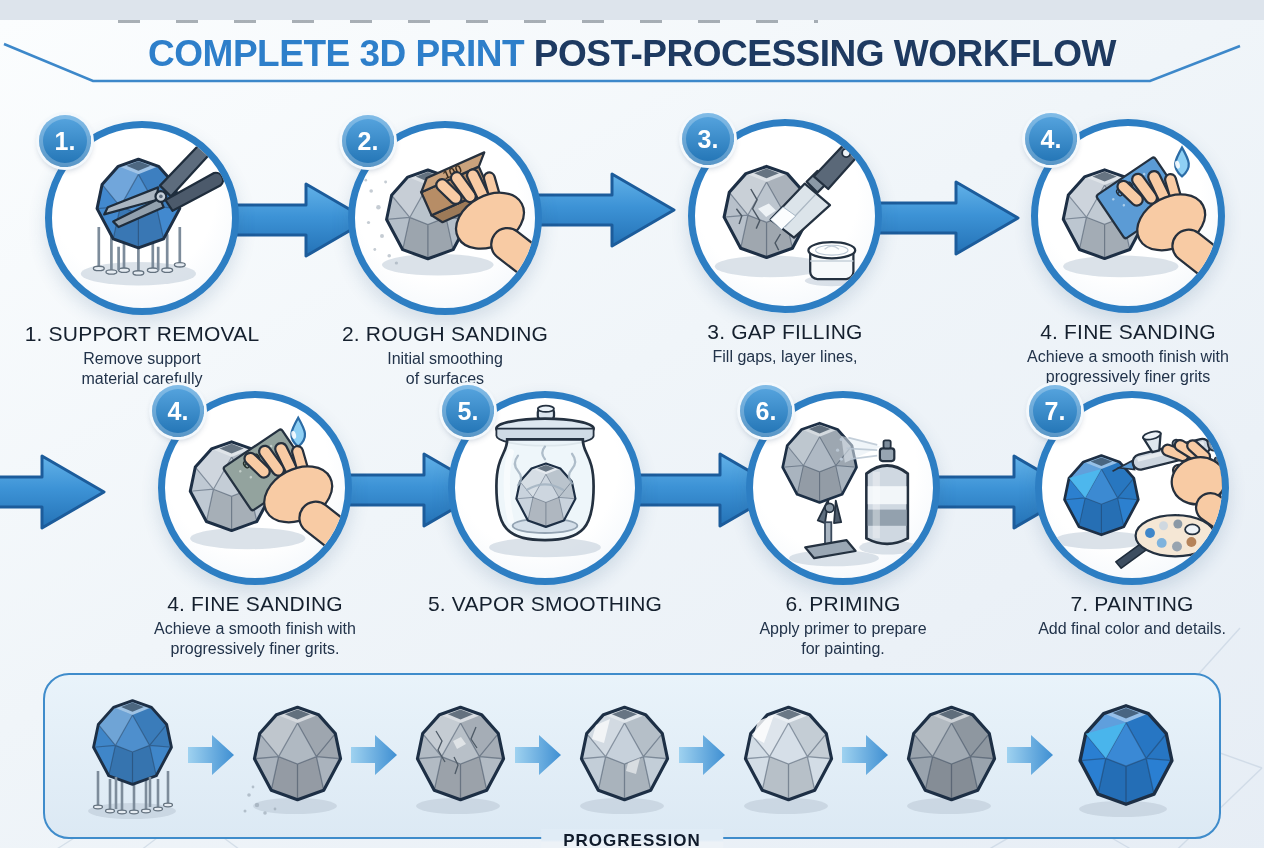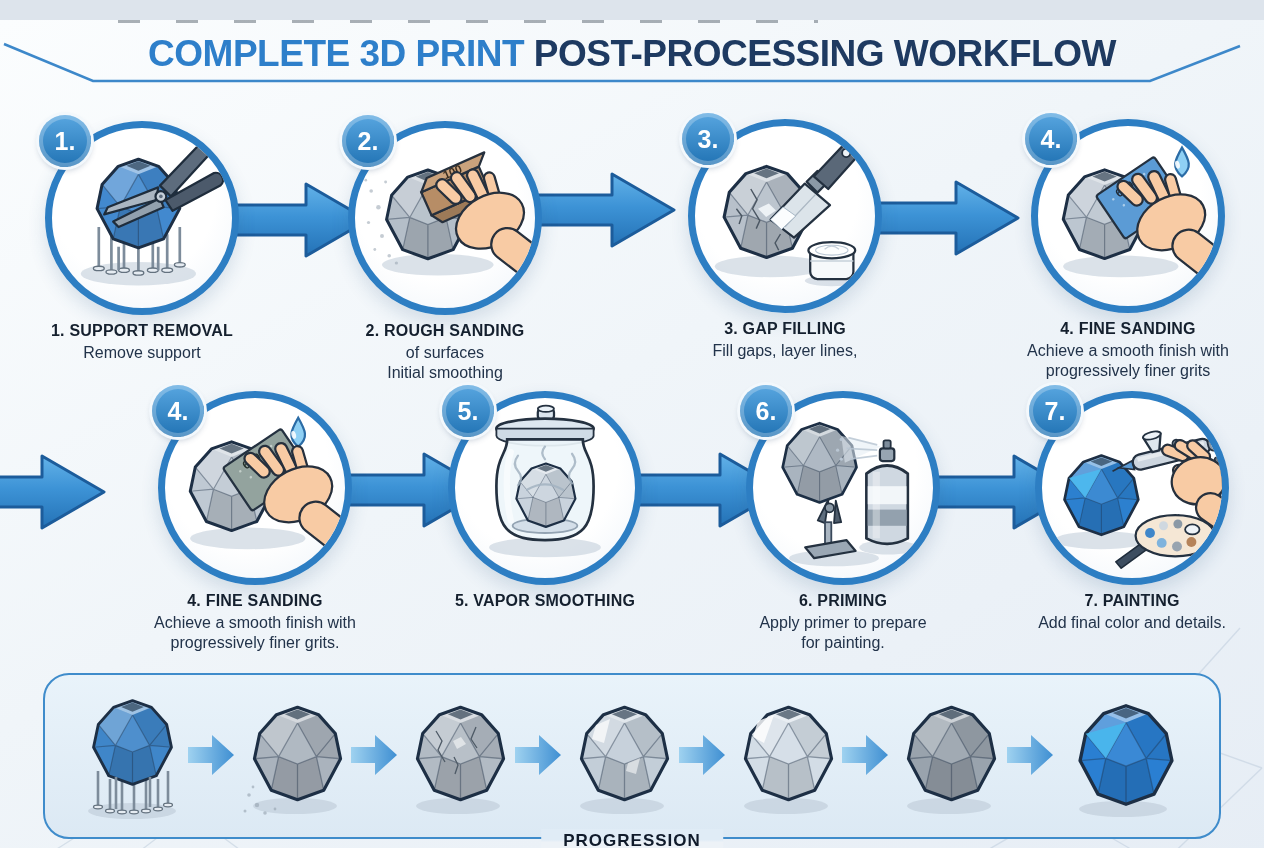--- a/index.html
+++ b/index.html
@@ -17,21 +17,21 @@
   .step{position:absolute;width:280px;text-align:center;z-index:2;}
   .disc-wrap{position:relative;width:194px;margin:0 auto;}
   .disc{position:relative;width:180px;height:180px;border-radius:50%;border:7px solid #2d7ec3;
     background:radial-gradient(circle at 45% 38%,#ffffff 55%,#edf3f9 100%);
     box-shadow:0 8px 18px rgba(44,86,130,.16);overflow:hidden;}
   .disc svg{display:block;width:180px;height:180px;}
   .badge{position:absolute;left:-6px;top:-6px;width:52px;height:52px;border-radius:50%;
     background:linear-gradient(180deg,#58a6e0,#2173b4);
     box-shadow:0 0 0 3px #f3f8fc, inset 0 0 0 4px rgba(255,255,255,.25), 0 3px 6px rgba(30,60,100,.3);
     color:#fff;font-weight:bold;font-size:25px;display:flex;align-items:center;justify-content:center;z-index:5;}
-  .step h3{margin:7px 0 3px;font-size:16px;font-weight:bold;color:#15202e;letter-spacing:.2px;}
+  .step h3{margin:7px 0 3px;font-size:21px;font-weight:normal;color:#15202e;letter-spacing:.2px;}
   .step p{margin:0;font-size:16px;line-height:1.28;color:#22334a;}
   .step p span{display:block;}
   
   .bigarrow{position:absolute;width:150px;height:96px;z-index:1;}
   
   .prog-box{position:absolute;left:43px;top:653px;width:1174px;height:162px;z-index:2;
     border:2.5px solid #3f8ccb;border-radius:26px;
     background:linear-gradient(180deg,#e9f3fa,#dce9f4);}
   .pstage{position:absolute;top:16px;width:120px;height:130px;}
   .pstage svg{display:block;width:120px;height:130px;}
@@ -158,20 +158,21 @@
             <circle cx="121" cy="76" r="6" fill="#c6d0da" stroke="#1f2d3c" stroke-width="2.5"></circle>
             <circle cx="121" cy="76" r="2" fill="#5d6c7d"></circle>
           </g>
         </svg>
       </div>
       <div class="badge">1.</div>
     </div>
     <h3>1. SUPPORT REMOVAL</h3>
     <p>
         <span>Remove support</span>
+        <span>material carefully</span>
       </p>
   </div>
 
   <div class="step" style="left:305px;top:101px">
     <div class="disc-wrap">
       <div class="disc">
         <svg viewBox="0 0 200 200">
           <ellipse cx="92" cy="152" rx="62" ry="12" fill="#c3cfdb" opacity=".6"></ellipse>
           <g fill="#95a2af" opacity=".55">
             <circle cx="18" cy="70" r="2"></circle>
@@ -198,22 +199,22 @@
             <rect x="146" y="49" width="12" height="32" rx="6" transform="rotate(-16 152 65)"></rect>
             <ellipse cx="150" cy="103" rx="40" ry="28" transform="rotate(-28 150 103)"></ellipse>
             <rect x="158" y="108" width="62" height="36" rx="18" transform="rotate(38 168 118)"></rect>
           </g>
         </svg>
       </div>
       <div class="badge">2.</div>
     </div>
     <h3>2. ROUGH SANDING</h3>
     <p>
+        <span>Initial smoothing</span>
         <span>of surfaces</span>
-        <span>Initial smoothing</span>
       </p>
   </div>
 
   <div class="step" style="left:645px;top:99px">
     <div class="disc-wrap">
       <div class="disc">
         <svg viewBox="0 0 200 200">
           <ellipse cx="84" cy="156" rx="62" ry="12" fill="#c3cfdb" opacity=".6"></ellipse>
           <use href="#pot" transform="translate(22,38) scale(1.15)" style="color:#b7c0ca"></use>
           <g stroke="#4b5763" stroke-width="1.6" fill="none">

